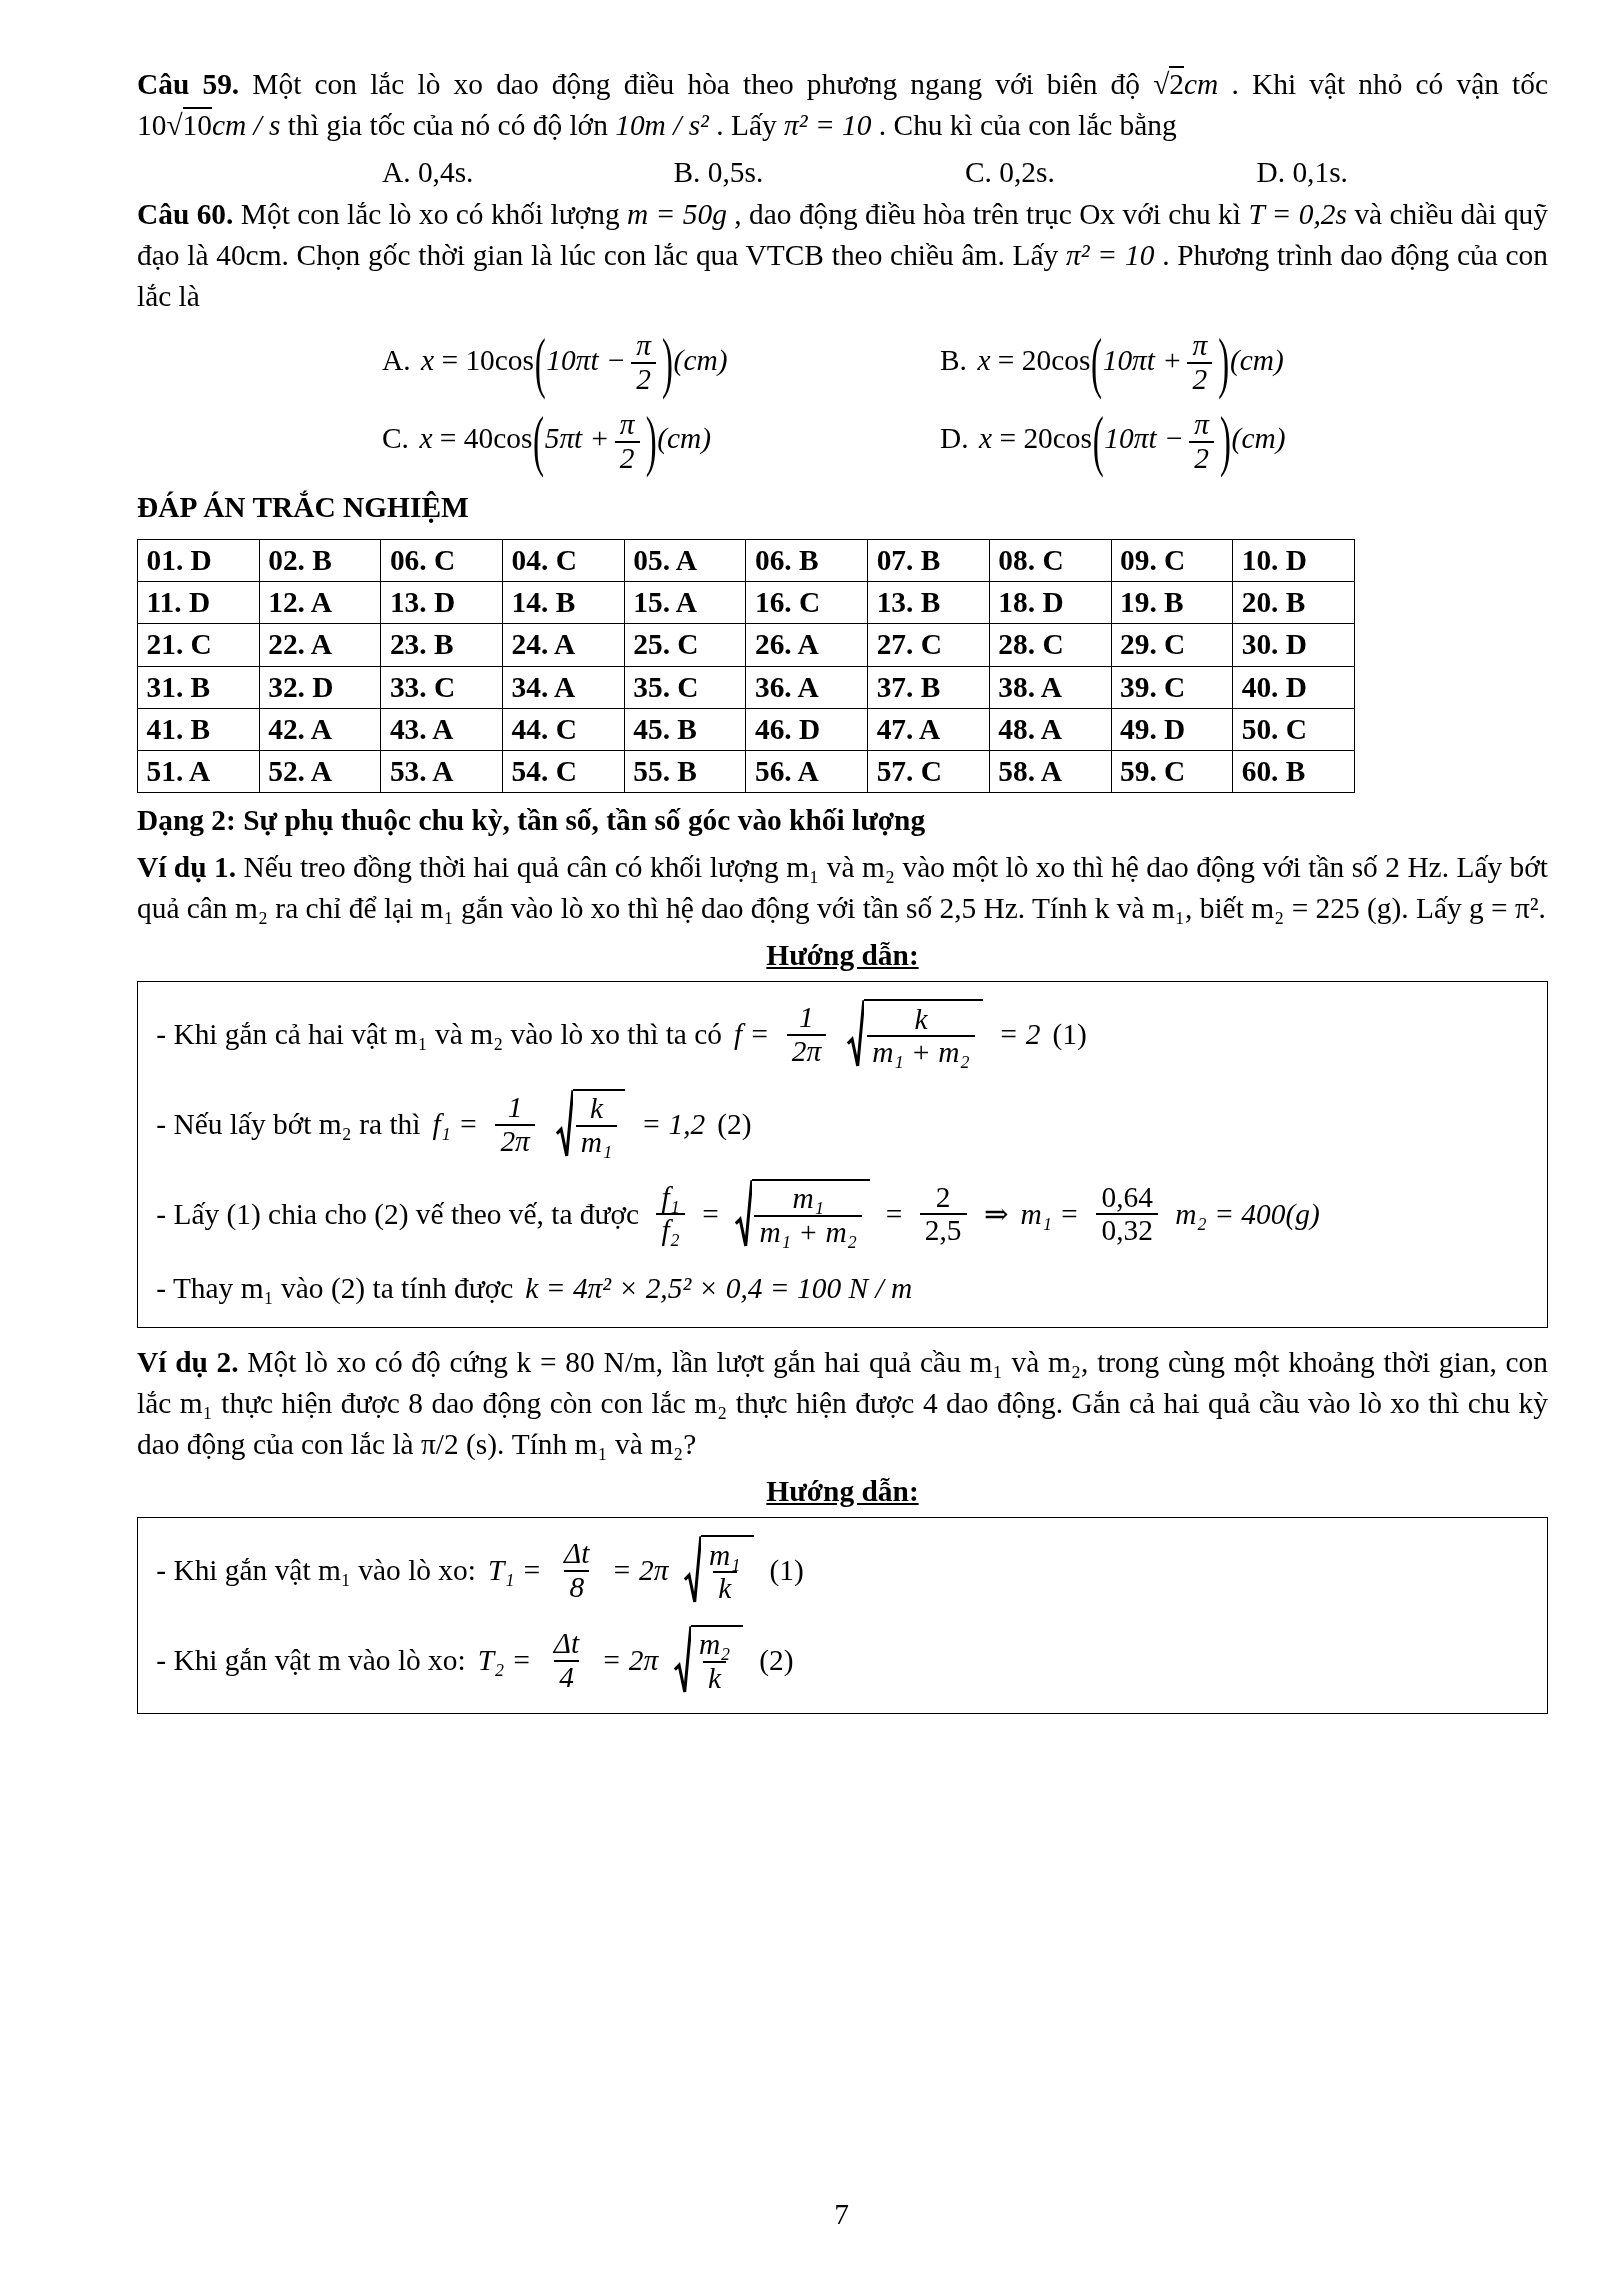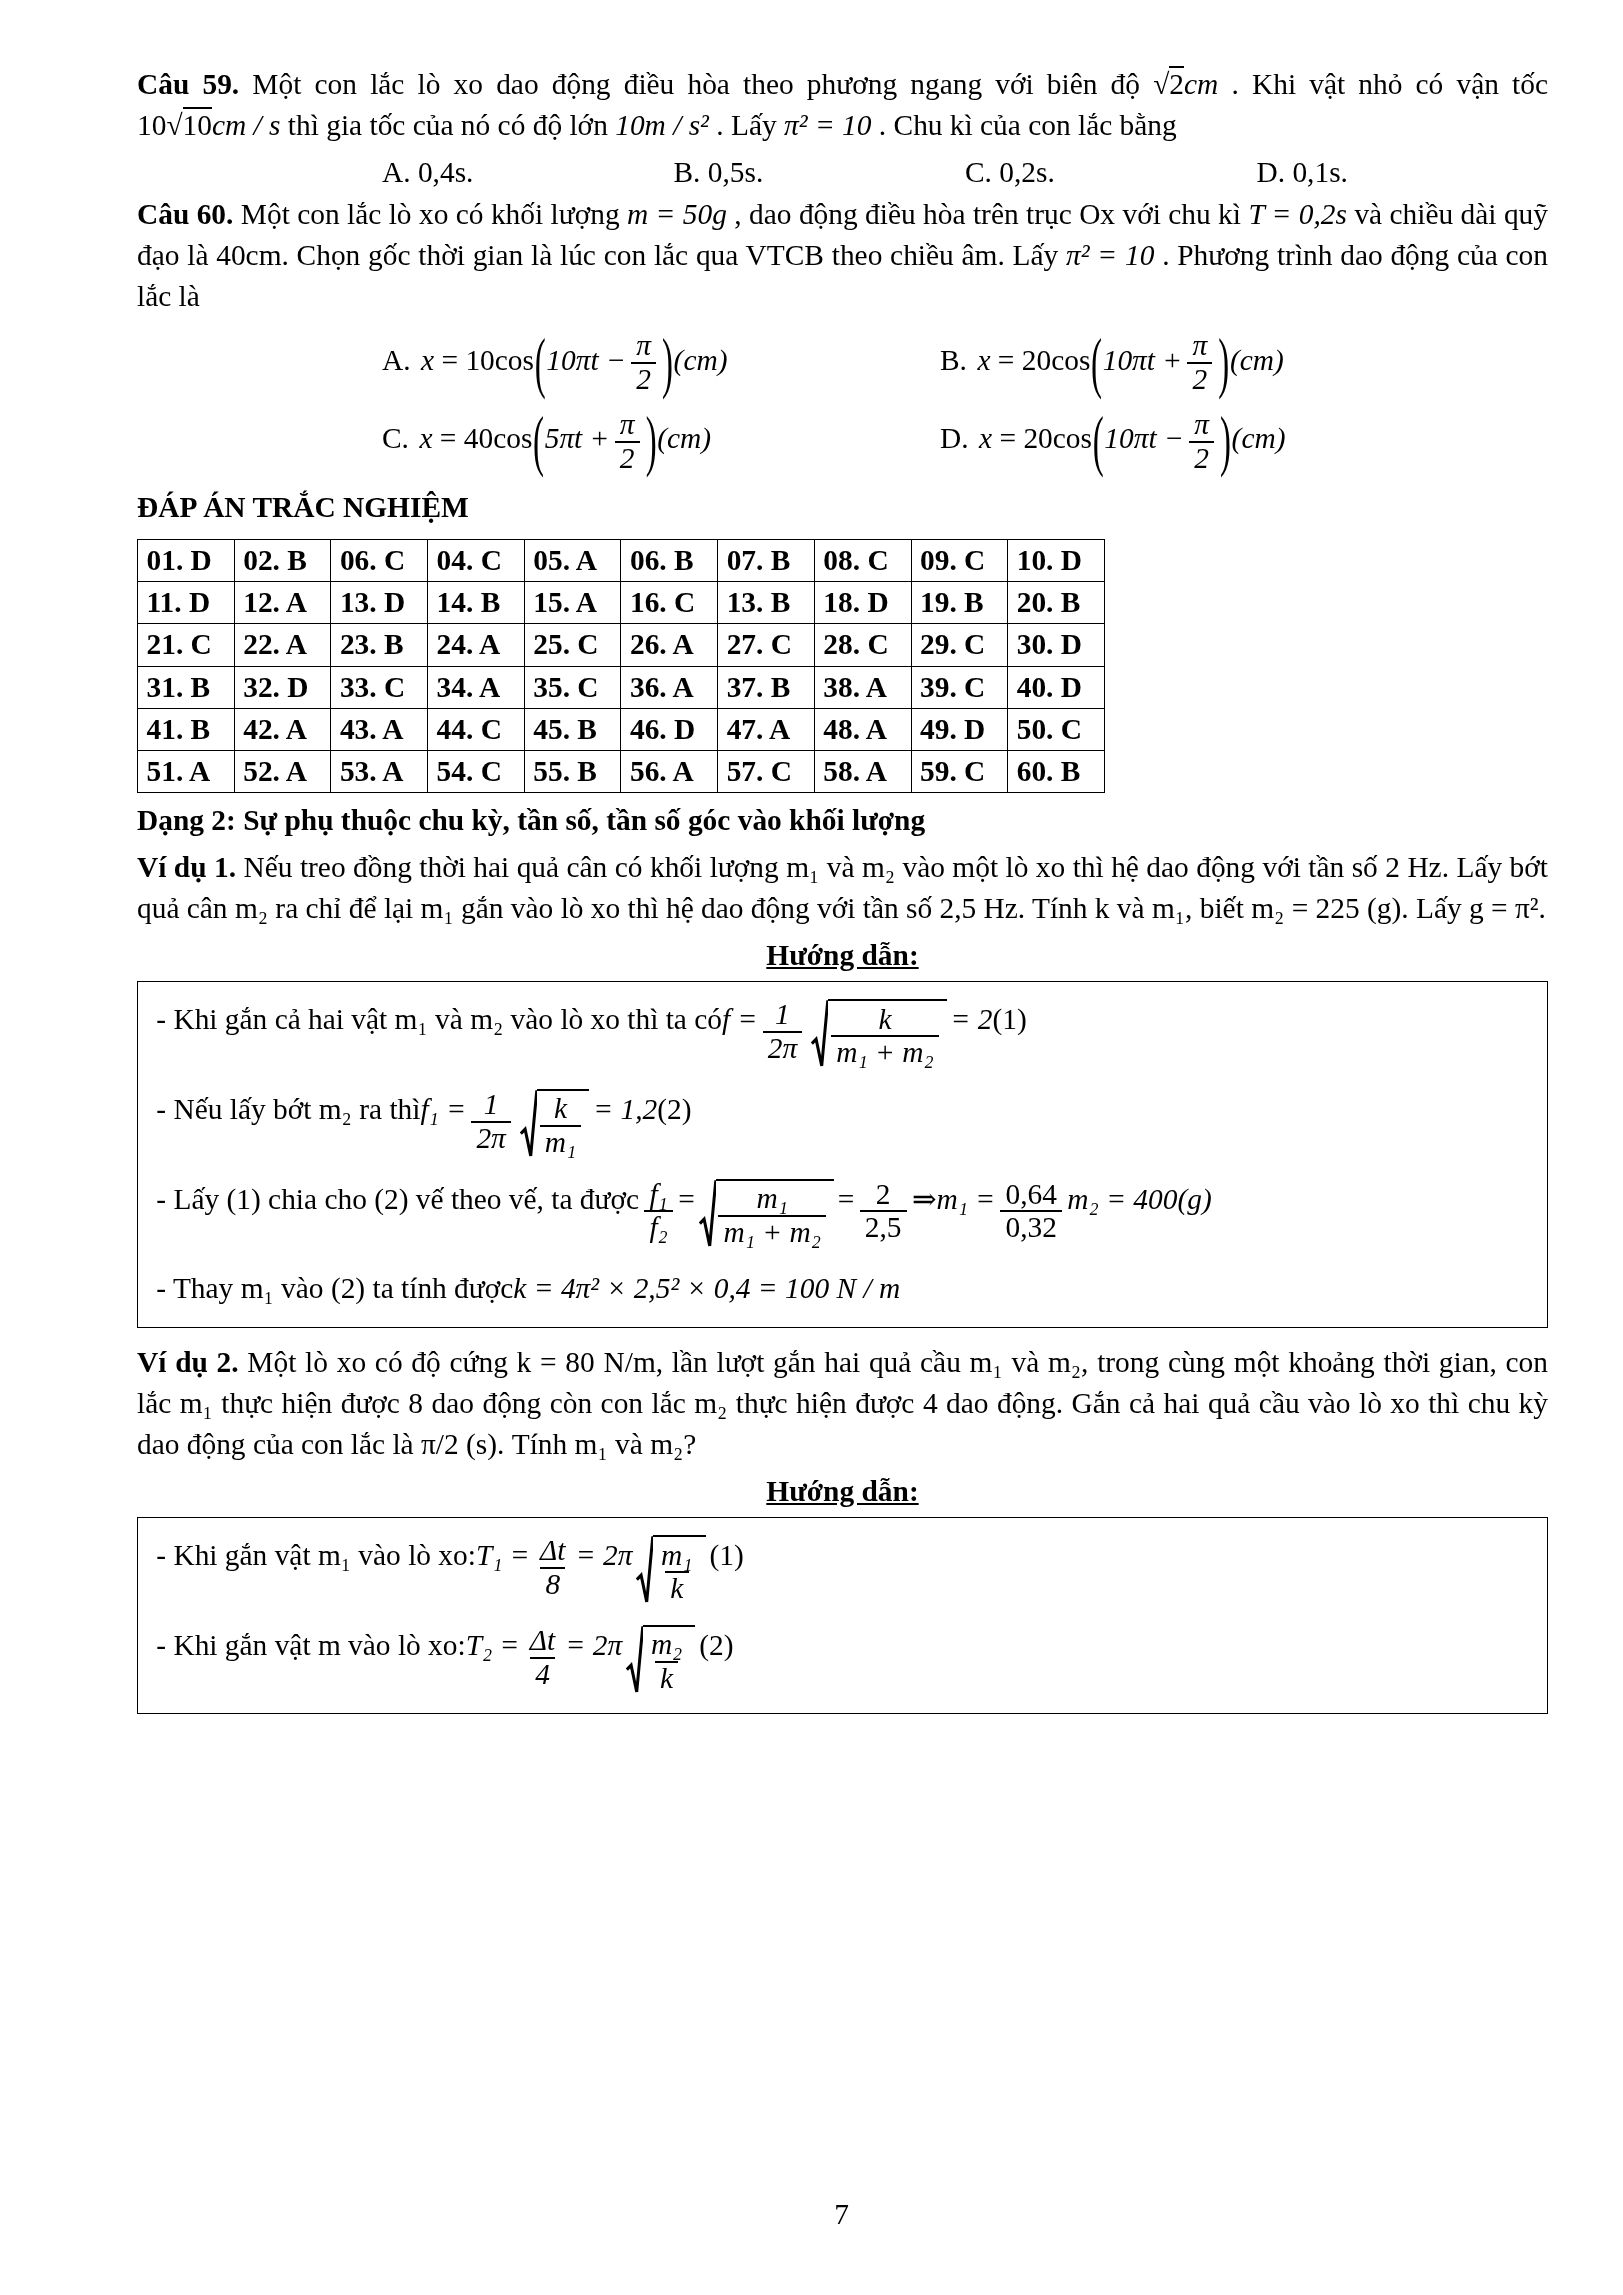--- a/index.html
+++ b/index.html
@@ -21,26 +21,26 @@
         font-style:italic;margin:0 5.2px;text-align:center}
   .frac .num{display:block;line-height:1.08;padding:0 5.2px}
   .frac .den{display:block;line-height:1.08;padding:0 5.2px;border-top:2px solid #000}
   .frac.up{font-style:normal}
   .bigp{display:inline-block;transform:scaleY(2.05);font-size:1.12em;vertical-align:middle;
         line-height:1;padding:0 0.7px;font-style:normal}
   .sqrt{display:inline-flex;align-items:stretch;vertical-align:middle;margin:0 3.9px}
   .rad-svg{width:17px;flex:0 0 17px;height:auto;display:block}
   .sq-body{border-top:2px solid #000;display:flex;align-items:center;padding:2.6px 7.9px 1.3px 2.6px}
   .sq-body .frac{margin:0}
-  .answers{border-collapse:collapse;table-layout:fixed;width:968px;margin:10.5px 0 3.9px 0}
+  .answers{border-collapse:collapse;table-layout:fixed;width:1218px;margin:10.5px 0 3.9px 0}
   .answers td{border:1.3px solid #000;font-weight:bold;height:40px;padding:0 0 0 8.5px;vertical-align:middle}
   .heading{font-weight:bold;margin:6.5px 0 0 0}
   .hd{text-align:center;font-weight:bold;text-decoration:underline;margin:5.2px 0}
   .sol-box{border:1.3px solid #000;padding:7.9px 18.3px;margin:3.9px 0 14.4px 0}
-  .sol-line{display:flex;align-items:flex-start;gap:0;padding:9.2px 0}
+  .sol-line{display:flex;align-items:center;gap:12px;padding:9.2px 0}
   .sol-text{white-space:nowrap}
   .sol-tag{font-style:normal}
   .vd{margin-top:6.5px}
   .page-num{position:absolute;left:0;right:0;bottom:60px;text-align:center}
 </style>
 </head>
 <body>
 
 <div class="page">
 

